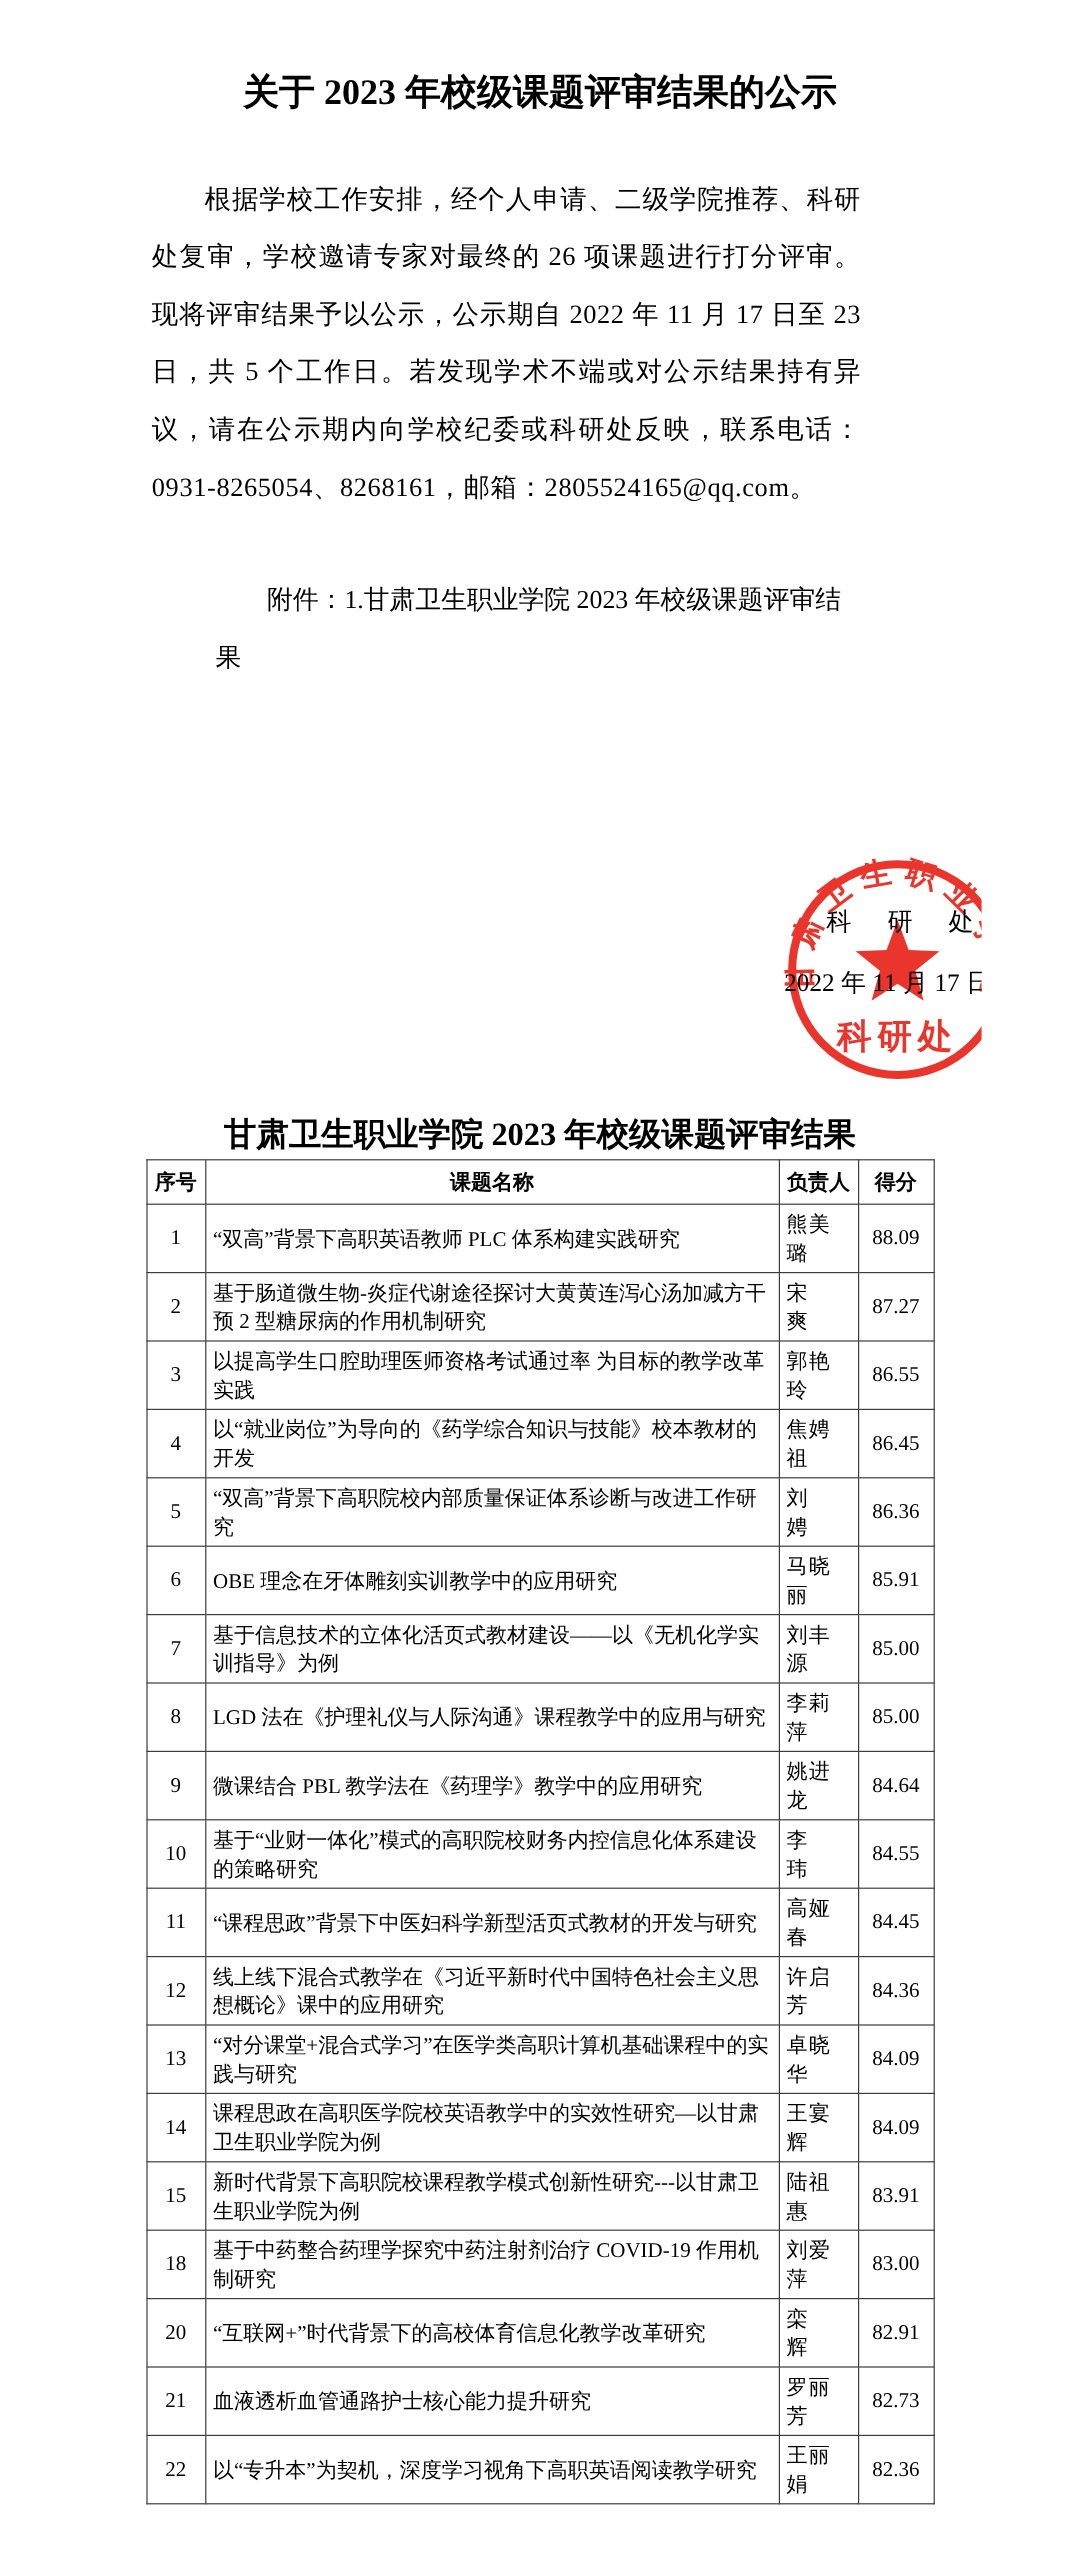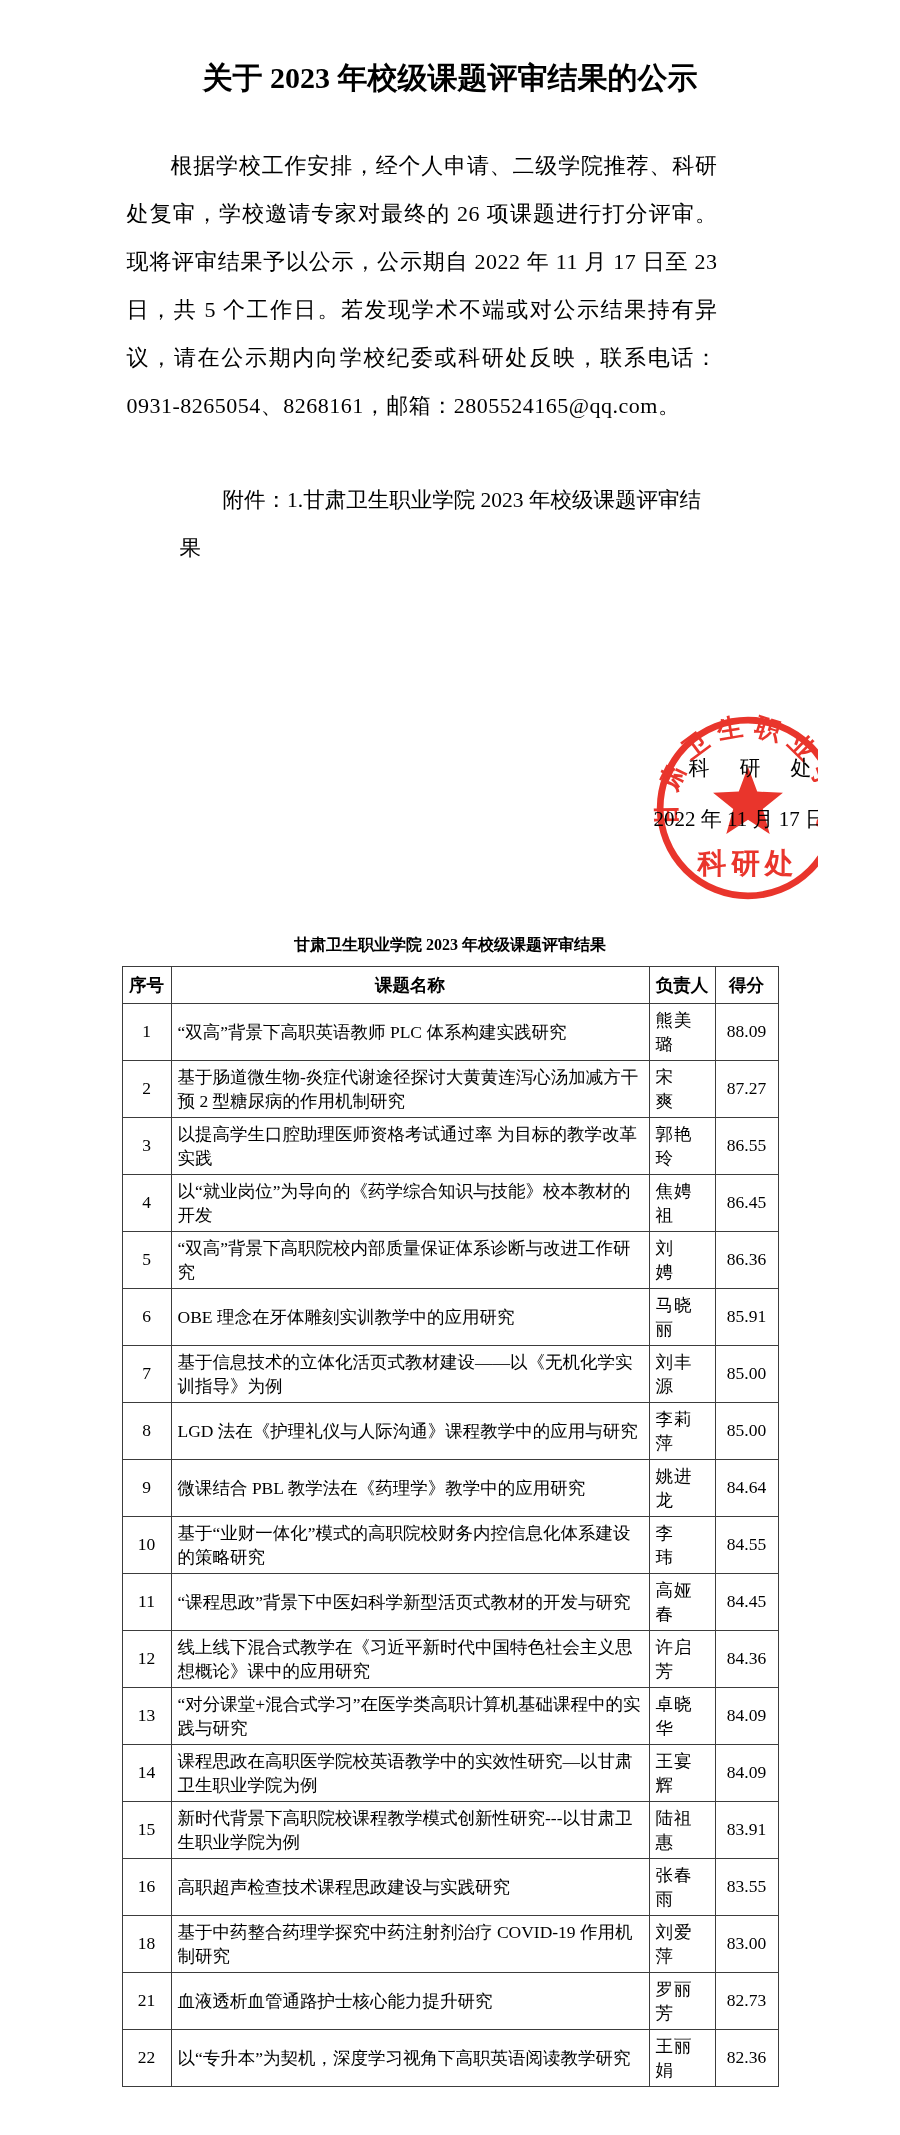--- a/index.html
+++ b/index.html
@@ -55,21 +55,21 @@
   .seal{
     position:absolute;
     left:569px;top:140px;
     width:192px;height:192px;
     mix-blend-mode:multiply;
     opacity:0.94;
   }
   .table-title{
     margin:0;
     text-align:center;
-    font-size:16px;
+    font-size:27px;
     font-weight:bold;
     line-height:30px;
   }
   table.results{
     border-collapse:collapse;
     table-layout:fixed;
     width:656px;
     margin:6px auto 0 auto;
   }
   table.results th, table.results td{
@@ -217,32 +217,32 @@
           <td class="leader">王宴辉</td>
           <td class="score">84.09</td>
         </tr>
         <tr>
           <td class="seq">15</td>
           <td class="topic">新时代背景下高职院校课程教学模式创新性研究---以甘肃卫生职业学院为例</td>
           <td class="leader">陆祖惠</td>
           <td class="score">83.91</td>
         </tr>
         <tr>
-          <td class="seq">16</td>
-          <td class="topic">高职超声检查技术课程思政建设与实践研究</td>
-          <td class="leader">张春雨</td>
-          <td class="score">83.55</td>
-        </tr>
-        <tr>
           <td class="seq">18</td>
           <td class="topic">基于中药整合药理学探究中药注射剂治疗 COVID-19 作用机制研究</td>
           <td class="leader">刘爱萍</td>
           <td class="score">83.00</td>
         </tr>
         <tr>
+          <td class="seq">20</td>
+          <td class="topic">“互联网+”时代背景下的高校体育信息化教学改革研究</td>
+          <td class="leader">栾　辉</td>
+          <td class="score">82.91</td>
+        </tr>
+        <tr>
           <td class="seq">21</td>
           <td class="topic">血液透析血管通路护士核心能力提升研究</td>
           <td class="leader">罗丽芳</td>
           <td class="score">82.73</td>
         </tr>
         <tr>
           <td class="seq">22</td>
           <td class="topic">以“专升本”为契机，深度学习视角下高职英语阅读教学研究</td>
           <td class="leader">王丽娟</td>
           <td class="score">82.36</td>

